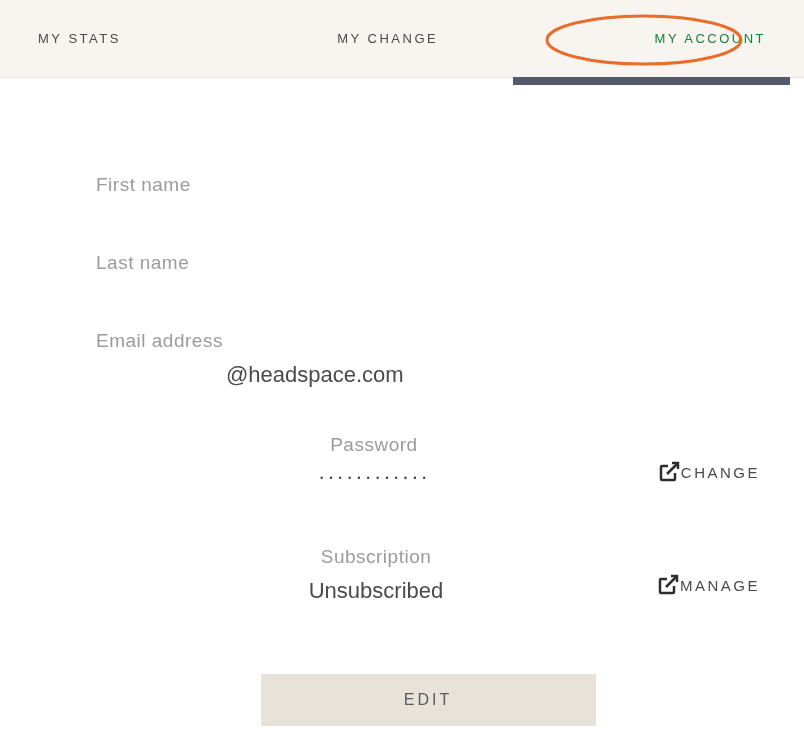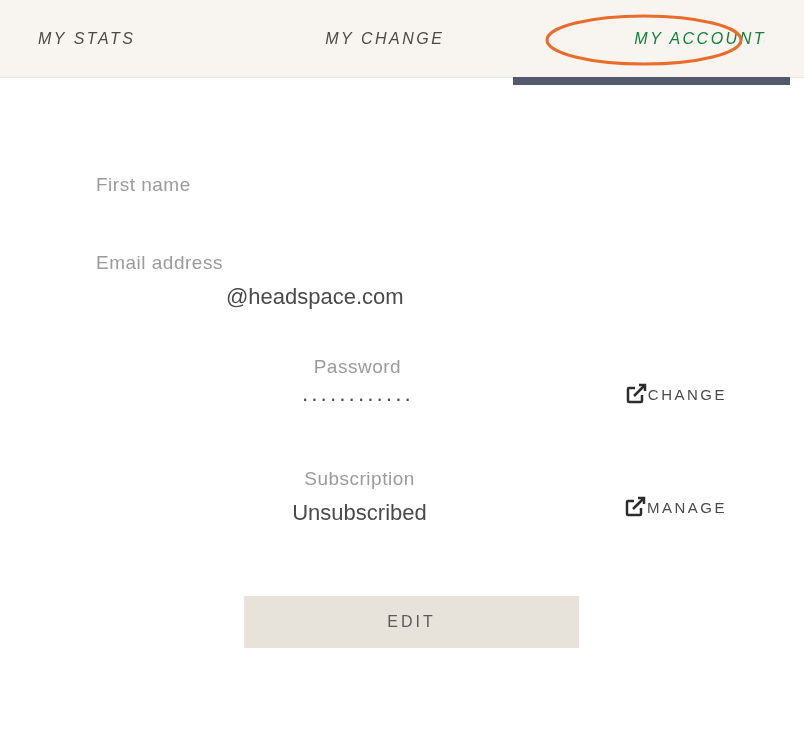--- a/index.html
+++ b/index.html
@@ -18,27 +18,26 @@
       display: flex;
       justify-content: space-between;
       align-items: center;
       background: #f8f5f0;
       height: 78px;
       padding: 0 38px;
       border-bottom: 1px solid #e5e5e5;
       position: relative;
     }
     .nav-item {
-      font-size: 16px;
+      font-size: 13px;
       font-weight: 500;
       letter-spacing: 2.5px;
       color: #4a4a4a;
       cursor: pointer;
       text-decoration: none;
-      font-style: italic;
     }
     .nav-item.active {
       color: #15803d;
     }
     .underline-bar {
       position: absolute;
       bottom: -8px;
       right: 14px;
       width: 277px;
       height: 8px;
@@ -47,21 +46,21 @@
     .highlight-oval {
       position: absolute;
       top: 13px;
       right: 60px;
       width: 200px;
       height: 54px;
       pointer-events: none;
       z-index: 10;
     }
     .content {
-      padding: 96px 77px 0 96px;
+      padding: 96px 44px 0 96px;
     }
     .field-group {
       margin-bottom: 56px;
     }
     .field-group.with-action {
       display: flex;
       justify-content: space-between;
       align-items: center;
       margin-bottom: 56px;
       text-align: center;
@@ -148,20 +147,23 @@
     <ellipse cx="100" cy="27" rx="97" ry="24" fill="none" stroke="#e86d2b" stroke-width="3"></ellipse>
   </svg>
 </div>
 
 <div class="content">
 
   <div class="field-group">
     <div class="field-label">First name</div>
   </div>
 
+  <div class="field-group">
+    <div class="field-label">Last name</div>
+  </div>
 
   <div class="email-row">
     <div class="field-label">Email address</div>
     <div class="email-value">@headspace.com</div>
   </div>
 
   <div class="field-group with-action">
     <div class="field-info">
       <div class="field-label">Password</div>
       <div class="password-dots">············</div>

